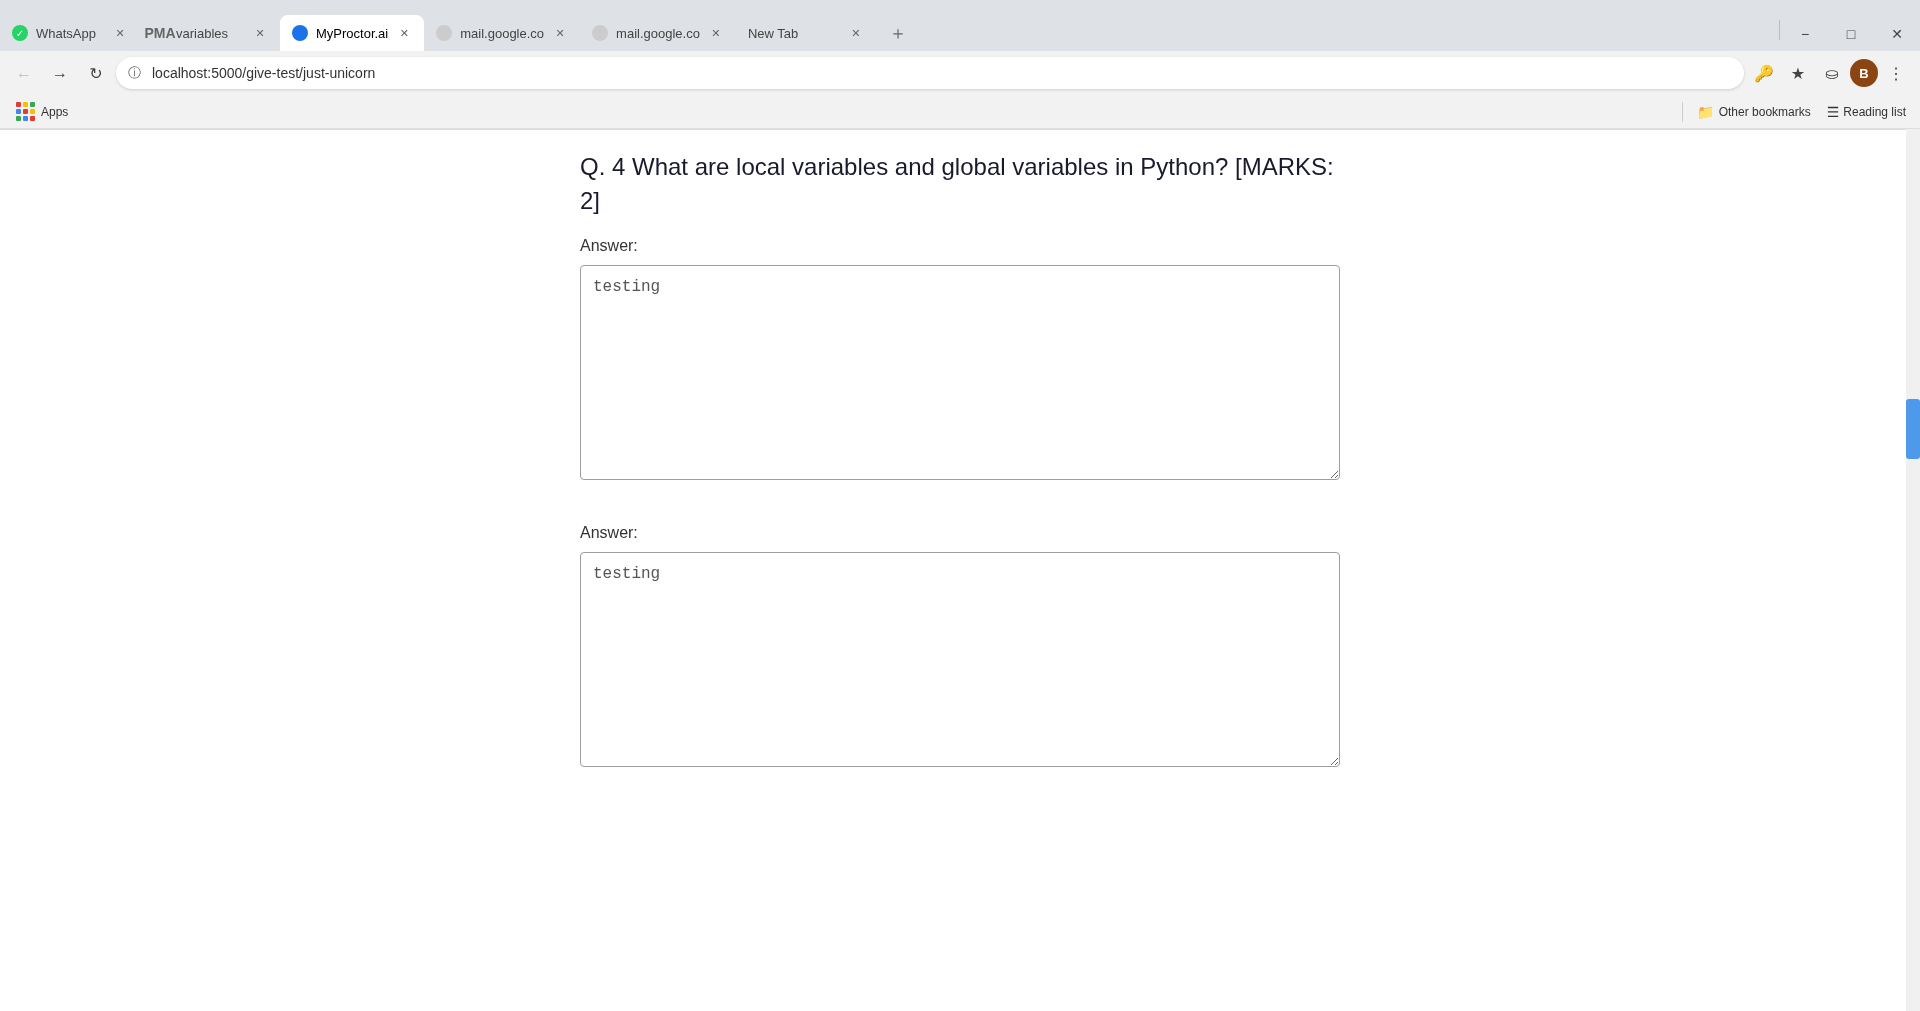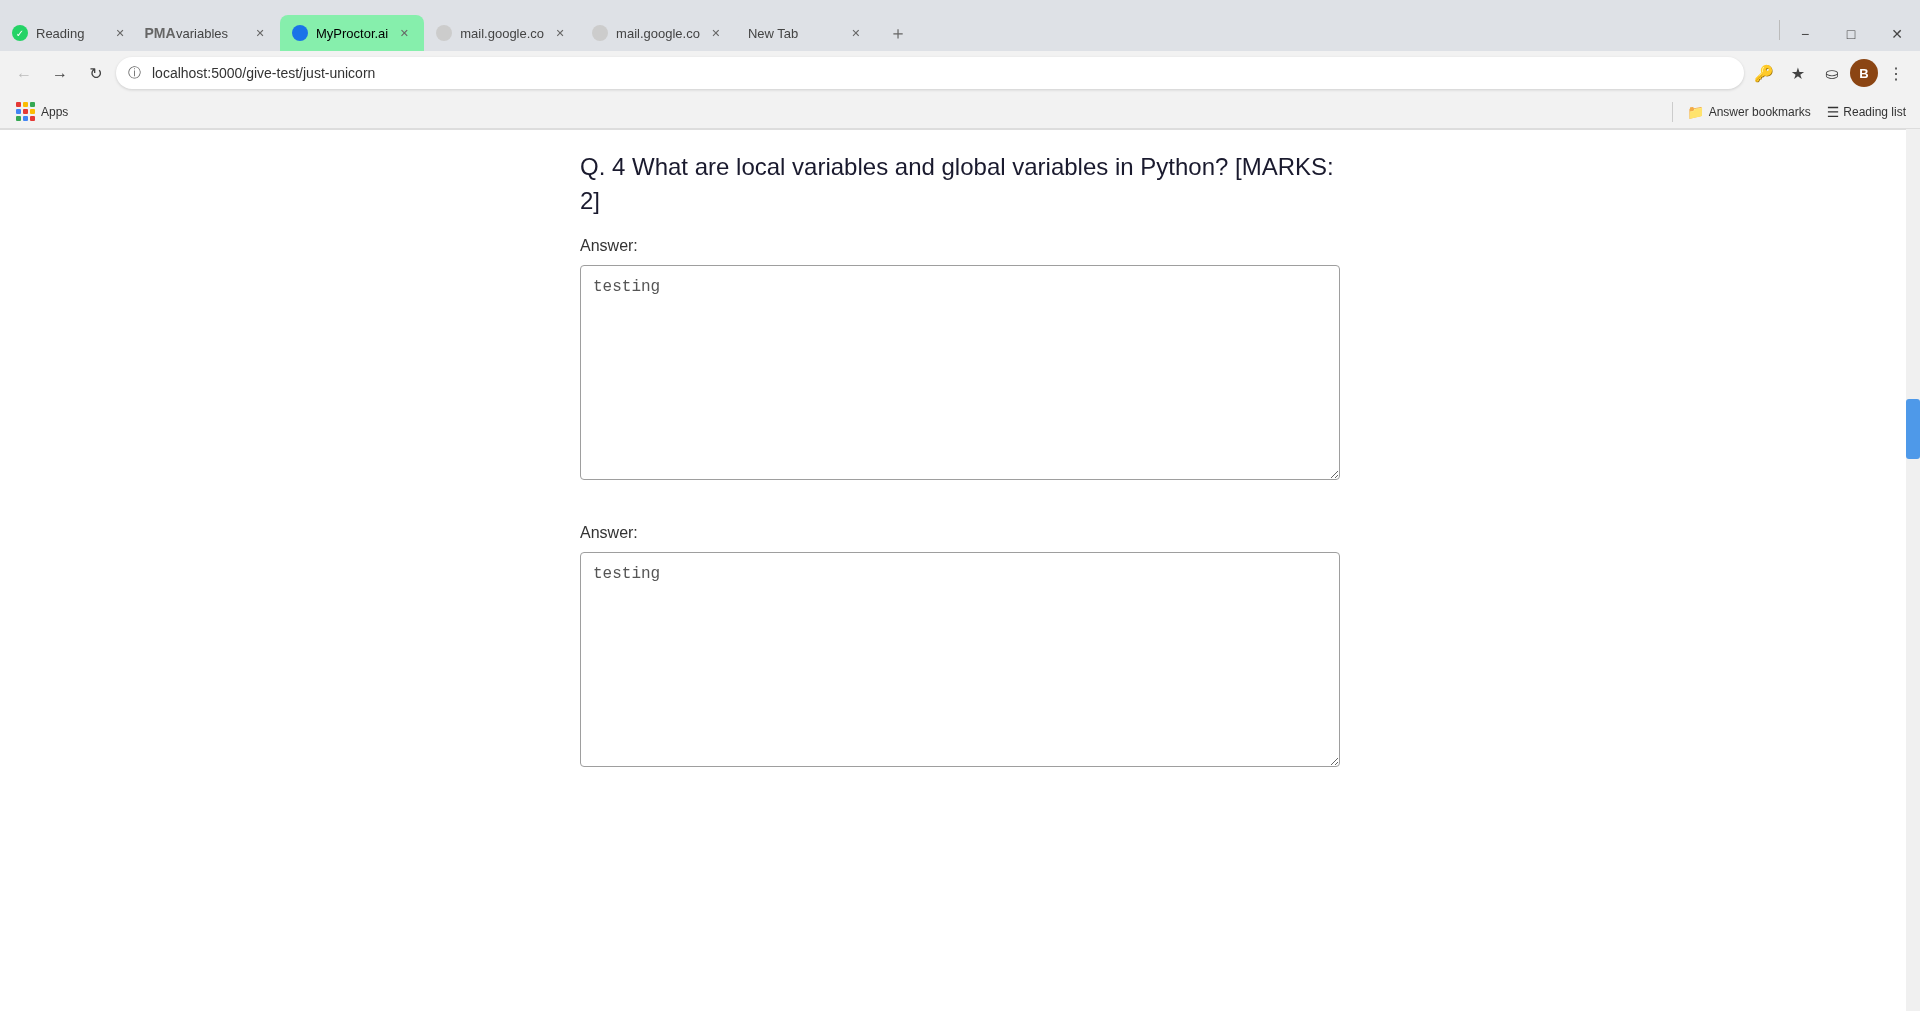--- a/index.html
+++ b/index.html
@@ -31,21 +31,21 @@
       color: #444;
       cursor: pointer;
       max-width: 200px;
       min-width: 140px;
       position: relative;
       gap: 8px;
       background: #dee1e6;
     }
 
     .tab.active {
-      background: #86efac;
+      background: #ffffff;
       color: #000;
     }
 
     .tab-favicon {
       width: 16px;
       height: 16px;
       flex-shrink: 0;
       display: flex;
       align-items: center;
       justify-content: center;
@@ -382,21 +382,21 @@
 </head>
 <body>
 
 <div class="browser-chrome">
 
   <div class="tab-bar">
     <div class="tab-bar-content">
 
       <div class="tab">
         <div class="tab-favicon wa-favicon">✓</div>
-        <span class="tab-label">Reading</span>
+        <span class="tab-label">WhatsApp</span>
         <div class="tab-close">✕</div>
       </div>
 
       <div class="tab">
         <div class="tab-favicon pma-favicon">PMA</div>
         <span class="tab-label">variables</span>
         <div class="tab-close">✕</div>
       </div>
 
       <div class="tab active">
@@ -468,21 +468,21 @@
       </div>
       <span>Apps</span>
     </div>
 
     <div style="flex:1;"></div>
 
     <div class="bookmarks-separator"></div>
 
     <div class="other-bookmarks">
       <span style="font-size:14px;">📁</span>
-      <span>Answer bookmarks</span>
+      <span>Other bookmarks</span>
     </div>
 
     <div class="reading-list-btn">
       <span style="font-size:14px;">☰</span>
       <span>Reading list</span>
     </div>
   </div>
 
 </div>
 

